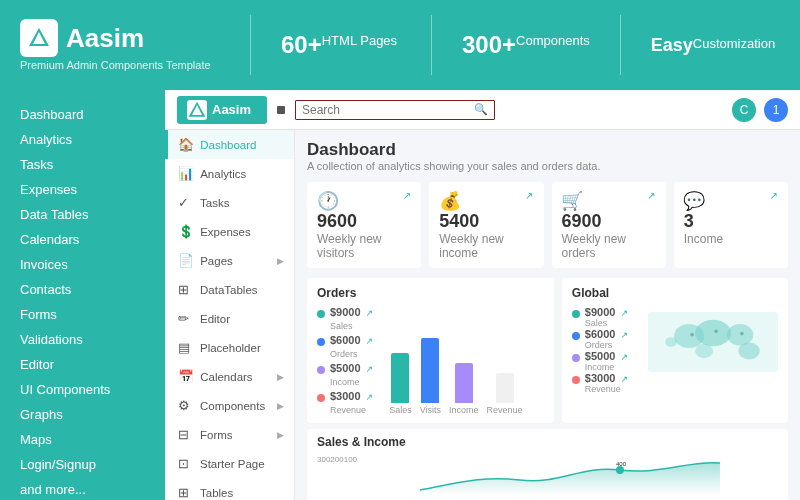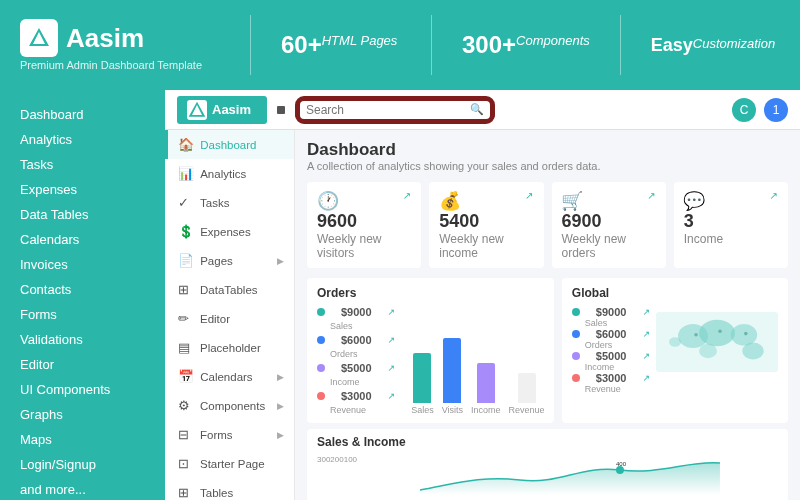--- a/index.html
+++ b/index.html
@@ -54,21 +54,20 @@
     .feature-number {
       font-size: 24px;
       font-weight: bold;
       color: white;
       line-height: 1;
     }
     .feature-label {
       font-size: 13px;
       color: white;
       line-height: 1.3;
-      font-style: italic;
     }
 
     
     .main-area {
       display: flex;
       height: 484px;
     }
 
     
     .left-sidebar {
@@ -108,22 +107,22 @@
     .inner-logo {
       display: flex; align-items: center; gap: 5px;
       background: #2ab7a9;
       padding: 4px 10px;
       border-radius: 3px;
       min-width: 90px;
     }
     .inner-logo-text { color: white; font-weight: bold; font-size: 13px; }
     .inner-search {
       display: flex; align-items: center;
-      border: 5px solid #7f1d1d;
-      border-radius: 9px;
+      border: 1px solid #7f1d1d;
+      border-radius: 1px;
       padding: 2px 6px;
       flex: 1;
       max-width: 200px;
     }
     .inner-search input {
       border: none; outline: none; font-size: 12px; width: 100%; color: #888;
     }
     .header-icons {
       margin-left: auto;
       display: flex; align-items: center; gap: 8px;
@@ -227,21 +226,21 @@
     .box-title { font-size: 12px; font-weight: bold; color: #333; margin-bottom: 6px; }
 
     .orders-legend {
       display: flex;
       flex-direction: column;
       gap: 3px;
       float: left;
       margin-right: 8px;
     }
     .legend-item {
-      display: flex; align-items: center; gap: 16px; font-size: 10px; color: #555;
+      display: flex; align-items: flex-end; gap: 5px; font-size: 10px; color: #555;
     }
     .legend-dot { width: 8px; height: 8px; border-radius: 50%; }
     .legend-val { font-weight: bold; font-size: 11px; }
     .legend-arrow { color: #2ab7a9; font-size: 9px; }
     .bar-group { display: flex; flex-direction: column; align-items: center; gap: 2px; }
     .bar { width: 18px; border-radius: 2px 2px 0 0; }
     .bar-label { font-size: 9px; color: #999; }
 
     
     .world-map {
@@ -265,21 +264,21 @@
   <div class="logo-area">
     <div class="logo-row">
       <div class="logo-icon">
         <svg viewBox="0 0 24 24" fill="#2ab7a9">
           <path d="M12 2 L22 20 H2 Z M12 6 L6 18 H18 Z" fill="#2ab7a9"></path>
           <path d="M12 8 L17 18 H7 Z" fill="white"></path>
         </svg>
       </div>
       <span class="logo-name">Aasim</span>
     </div>
-    <span class="logo-subtitle">Premium Admin Dashboard Template</span>
+    <span class="logo-subtitle">Premium Admin Components Template</span>
   </div>
   <div class="feature-divider"></div>
   <div class="feature-item">
     <span class="feature-number">60+</span>
     <span class="feature-label">HTML Pages</span>
   </div>
   <div class="feature-divider"></div>
   <div class="feature-item">
     <span class="feature-number">300+</span>
     <span class="feature-label">Components</span>

